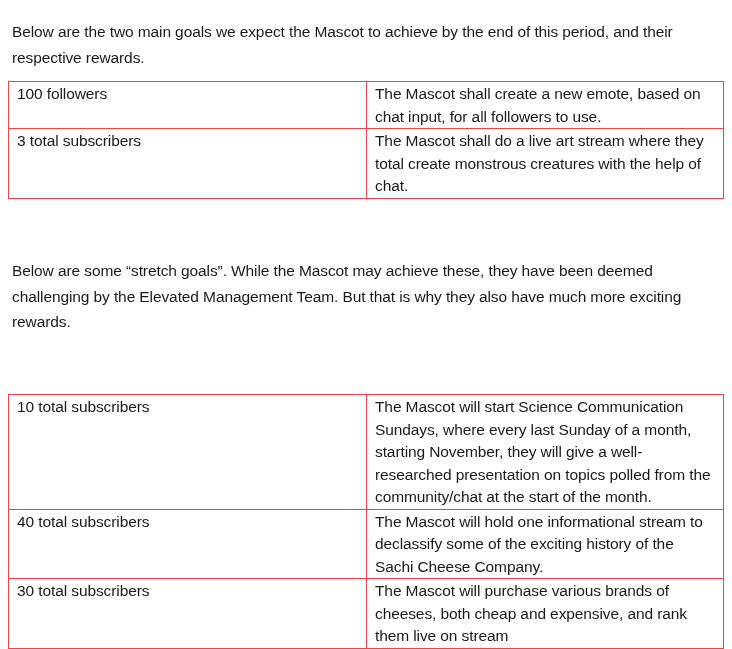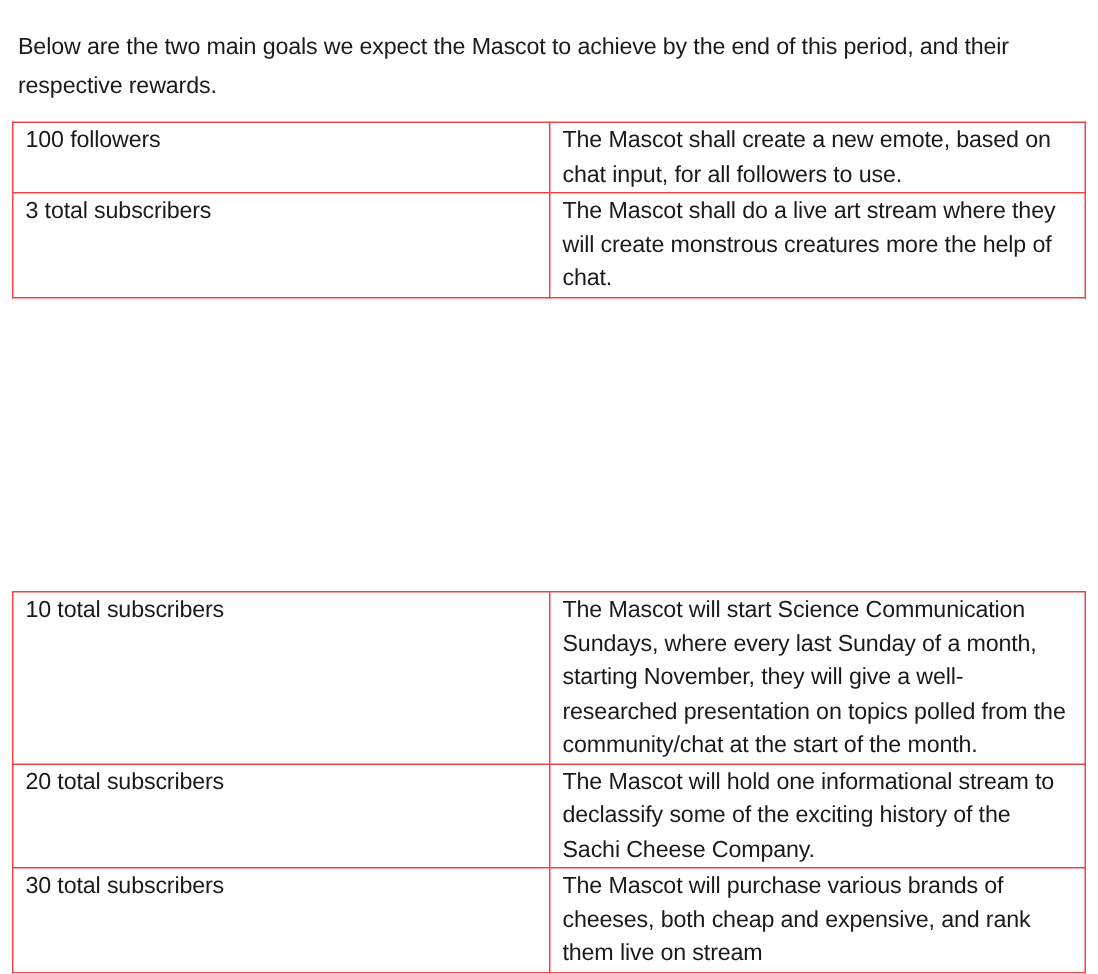--- a/index.html
+++ b/index.html
@@ -59,34 +59,35 @@
   <p class="para" id="intro-para">Below are the two main goals we expect the Mascot to achieve by the end of this period, and their respective rewards.</p>
 
   <table class="goals" id="main-goals-table">
     <tbody>
       <tr>
         <td class="milestone">100 followers</td>
         <td class="reward">The Mascot shall create a new emote, based on chat input, for all followers to use.</td>
       </tr>
       <tr>
         <td class="milestone">3 total subscribers</td>
-        <td class="reward">The Mascot shall do a live art stream where they will create monstrous creatures more the help of chat.</td>
+        <td class="reward">The Mascot shall do a live art stream where they total create monstrous creatures with the help of chat.</td>
       </tr>
     </tbody>
   </table>
 
+  <p class="para" id="stretch-para">Below are some “stretch goals”. While the Mascot may achieve these, they have been deemed challenging by the Elevated Management Team. But that is why they also have much more exciting rewards.</p>
 
   <table class="goals" id="stretch-goals-table">
     <tbody>
       <tr>
         <td class="milestone">10 total subscribers</td>
         <td class="reward">The Mascot will start Science Communication Sundays, where every last Sunday of a month, starting November, they will give a well-researched presentation on topics polled from the community/chat at the start of the month.</td>
       </tr>
       <tr>
-        <td class="milestone">20 total subscribers</td>
+        <td class="milestone">40 total subscribers</td>
         <td class="reward">The Mascot will hold one informational stream to declassify some of the exciting history of the Sachi Cheese Company.</td>
       </tr>
       <tr>
         <td class="milestone">30 total subscribers</td>
         <td class="reward">The Mascot will purchase various brands of cheeses, both cheap and expensive, and rank them live on stream</td>
       </tr>
       <tr>
         <td class="milestone">31+ total subscribers</td>
         <td class="reward">??????</td>
       </tr>

